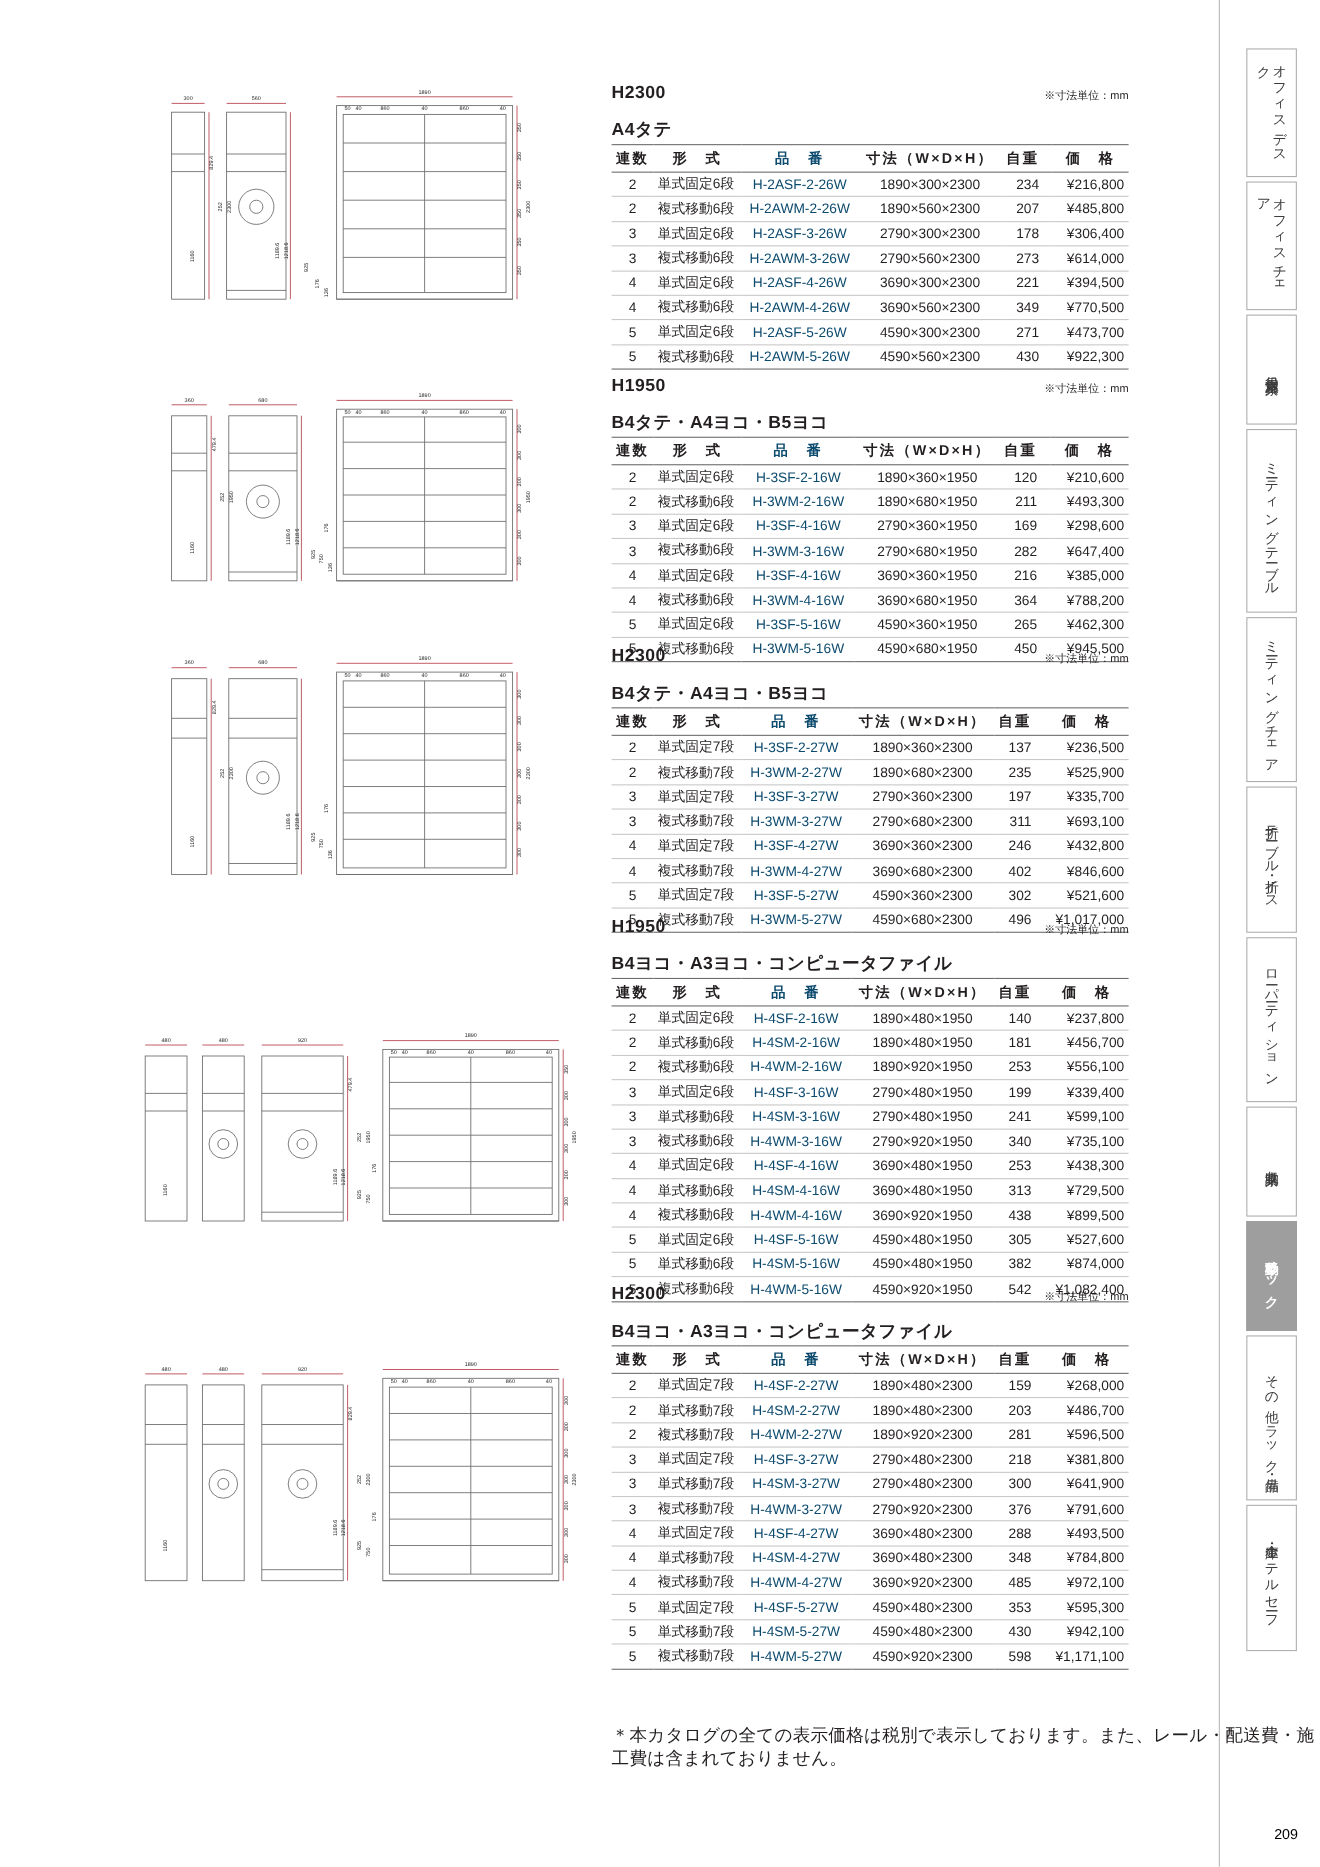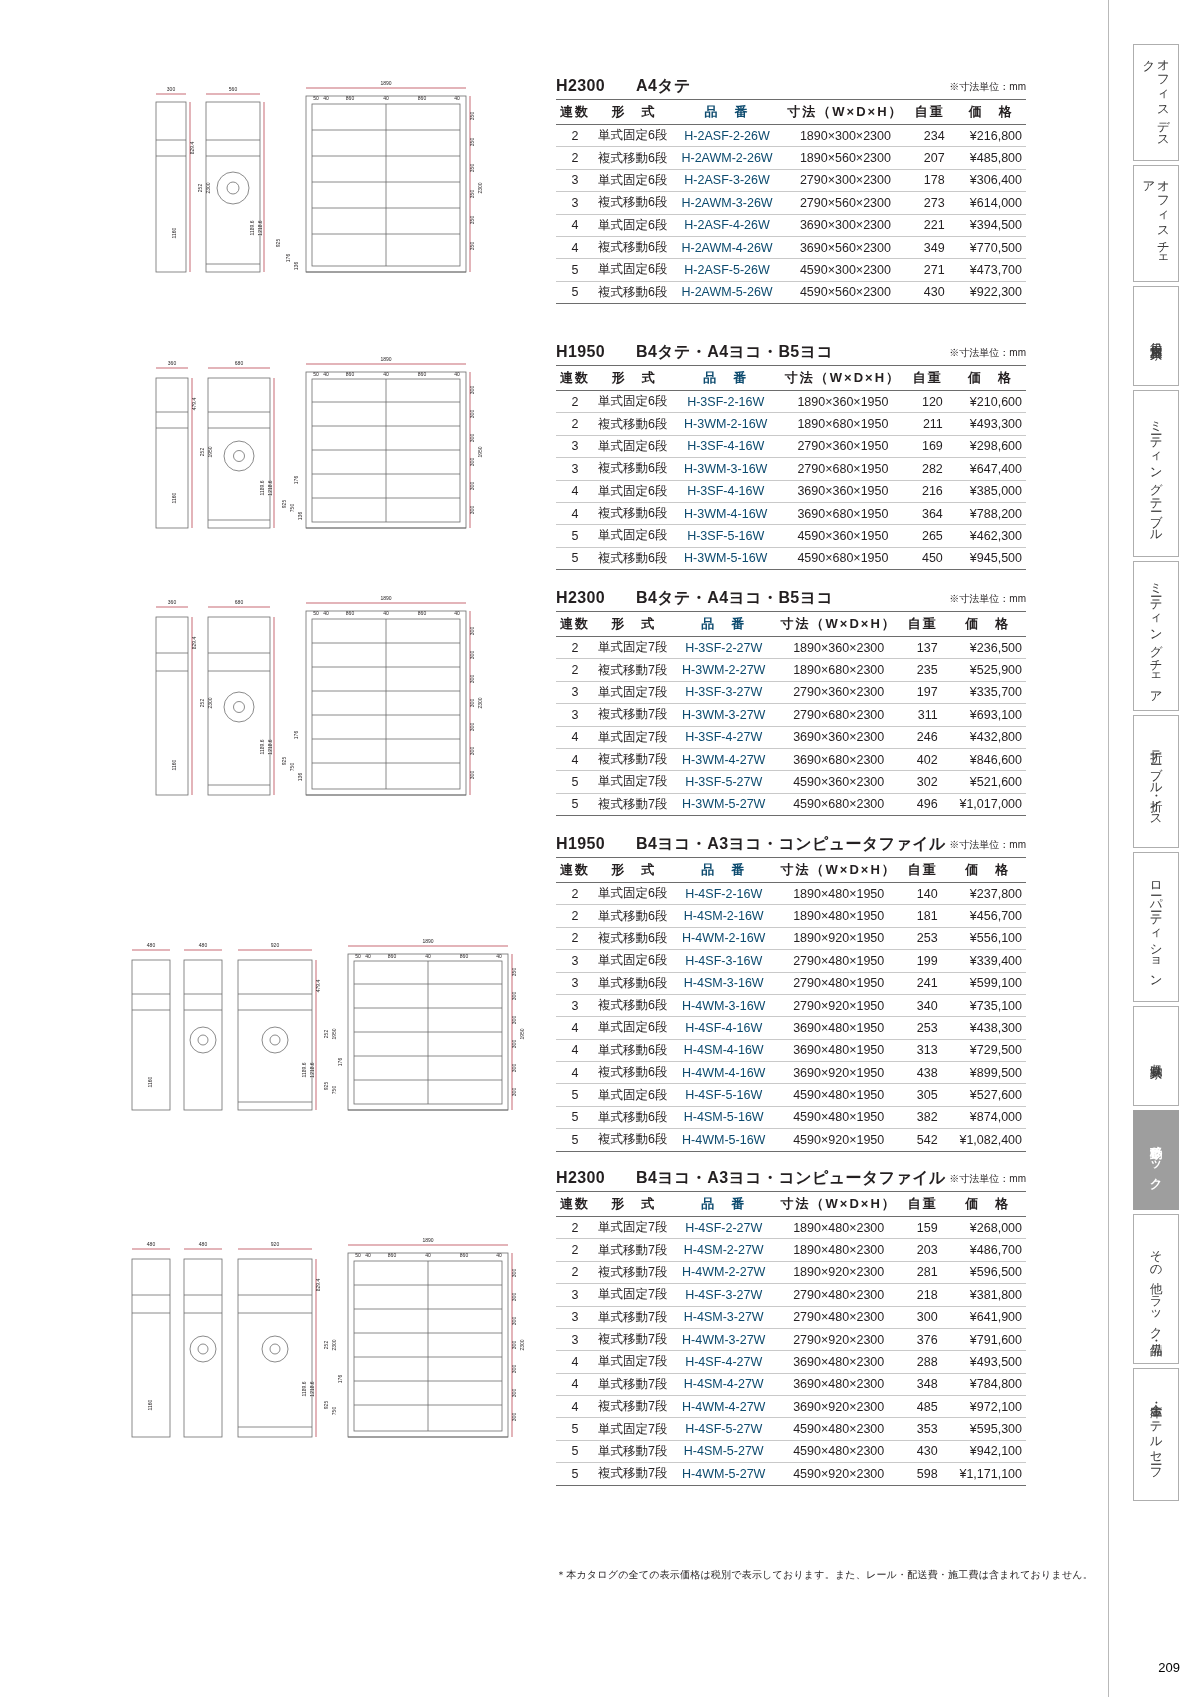--- a/index.html
+++ b/index.html
@@ -57,20 +57,21 @@
   }
   .block-title {
     font-size:16px;
     font-weight:bold;
     letter-spacing:.4px;
     color:#231f20;
     margin:0 0 2px 0;
     display:flex;
     align-items:baseline;
     gap:14px;
+    flex-direction:column;
   }
   .block-title .code { min-width:66px; }
   .unit-note {
     font-size:10px;
     color:#231f20;
     position:absolute;
     right:0;
     top:4px;
     white-space:nowrap;
   }
@@ -106,21 +107,21 @@
   .c-dim   { width:146px; text-align:center; }
   .c-wt    { width:44px;  text-align:right; padding-right:12px !important; }
   .c-price { width:92px;  text-align:right; }
 
   thead .c-qty, thead .c-type { letter-spacing:3px; }
 
   .footnote {
     position:absolute;
     left:556px;
     top:1568px;
-    font-size:10px;
+    font-size:16px;
     color:#231f20;
     letter-spacing:.2px;
   }
 
   
   .draw {
     position:absolute;
   }
   .draw svg { display:block; }
 </style>

